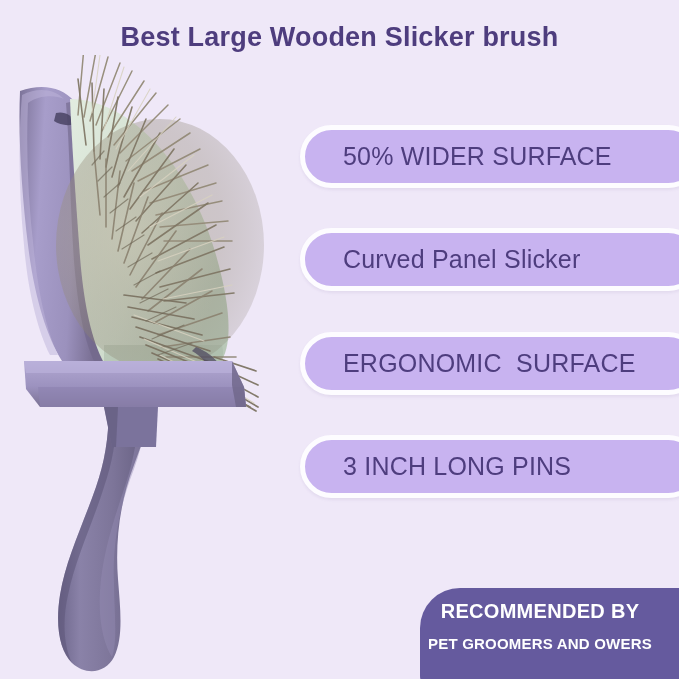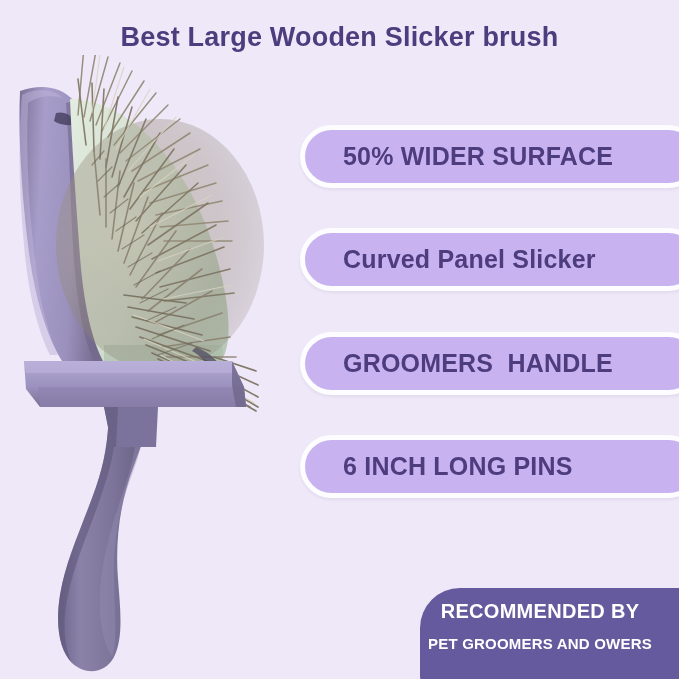--- a/index.html
+++ b/index.html
@@ -45,21 +45,21 @@
     background: #c8b3f0;
     border: 5px solid #fdfcff;
     box-sizing: border-box;
     display: flex;
     align-items: center;
     box-shadow: 0 2px 3px rgba(120,100,160,0.10);
   }
   .feature-label {
     margin-left: 38px;
     font-size: 25px;
-    font-weight: bold;
+    font-weight: normal;
     color: #4e3d7e;
     white-space: pre;
     letter-spacing: 0.2px;
   }
   #pill-0 { top: 125px; }
   #pill-1 { top: 228px; }
   #pill-2 { top: 332px; }
   #pill-3 { top: 435px; }
 
   
@@ -313,24 +313,24 @@
     </svg>
   </div>
 
   <div class="feature-pill" id="pill-0">
     <span class="feature-label">50% WIDER SURFACE</span>
   </div>
   <div class="feature-pill" id="pill-1">
     <span class="feature-label">Curved Panel Slicker</span>
   </div>
   <div class="feature-pill" id="pill-2">
-    <span class="feature-label">GROOMERS  HANDLE</span>
+    <span class="feature-label">ERGONOMIC  SURFACE</span>
   </div>
   <div class="feature-pill" id="pill-3">
-    <span class="feature-label">6 INCH LONG PINS</span>
+    <span class="feature-label">3 INCH LONG PINS</span>
   </div>
 
   <div id="badge">
     <div id="badge-line1">RECOMMENDED BY</div>
     <div id="badge-line2">PET GROOMERS AND OWERS</div>
   </div>
 
 </div>
 
 </body></html>

